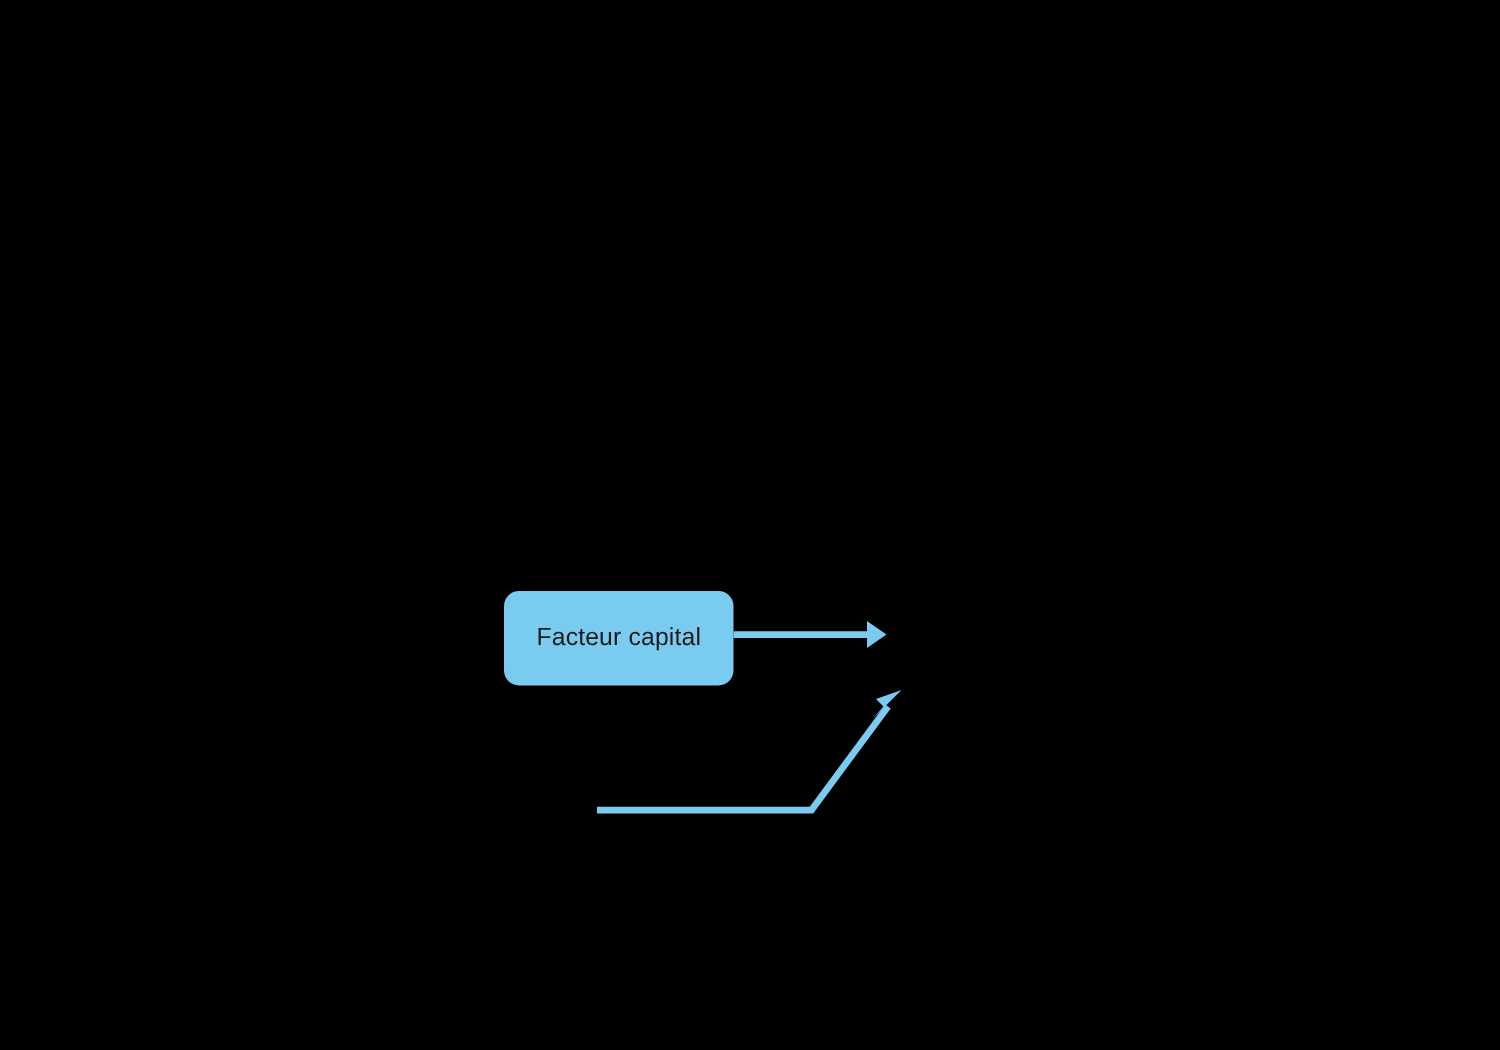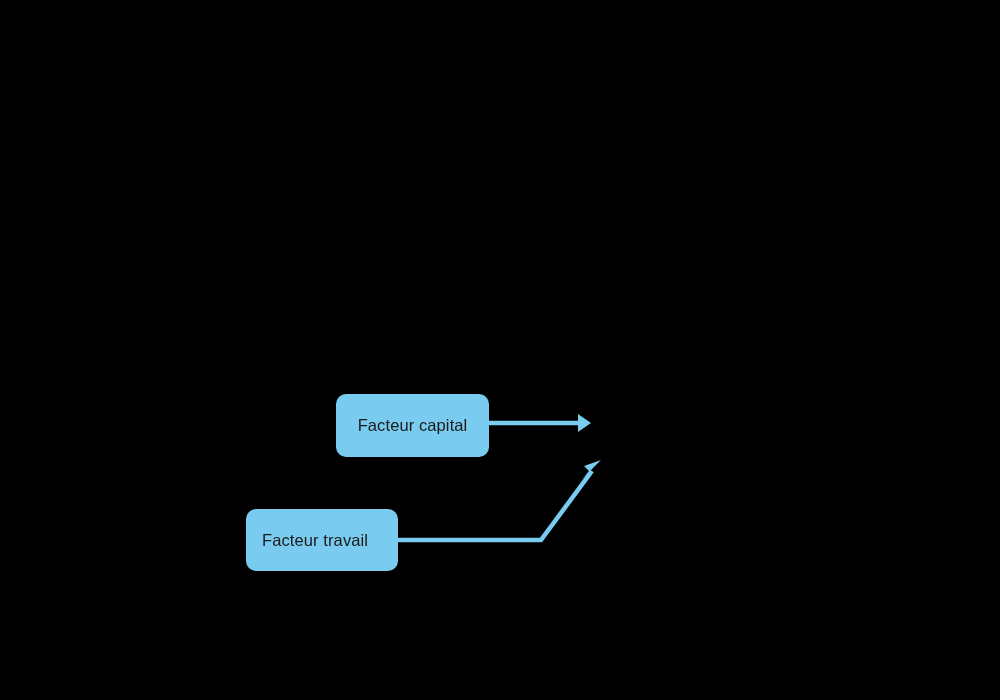--- a/index.html
+++ b/index.html
@@ -75,17 +75,14 @@
     <g>
       <path d="M 398 540 L 541 540 L 592 471" fill="none" stroke="#79cbef" stroke-width="4.5" stroke-linecap="butt" stroke-linejoin="miter"></path>
       <polygon points="601,460 584,466 589,471 581,480" fill="#79cbef"></polygon>
     </g>
   </svg>
 
   <div class="node-box" id="node-capital">
     <span class="node-label">Facteur capital</span>
   </div>
 
-  <div class="node-box" id="node-travail">
-    <span class="node-label">Facteur travail</span>
-  </div>
 
 </div>
 
 </body></html>

